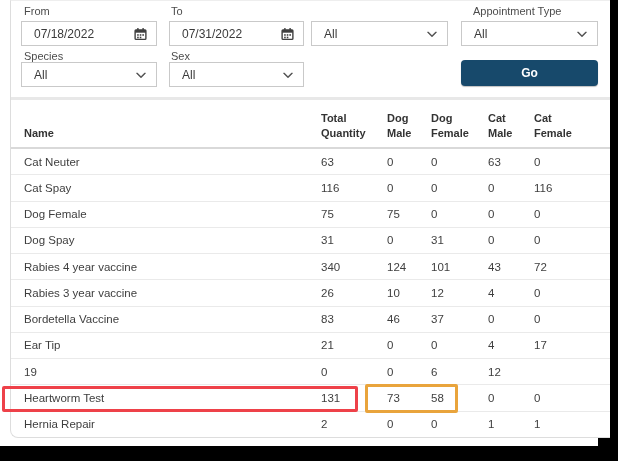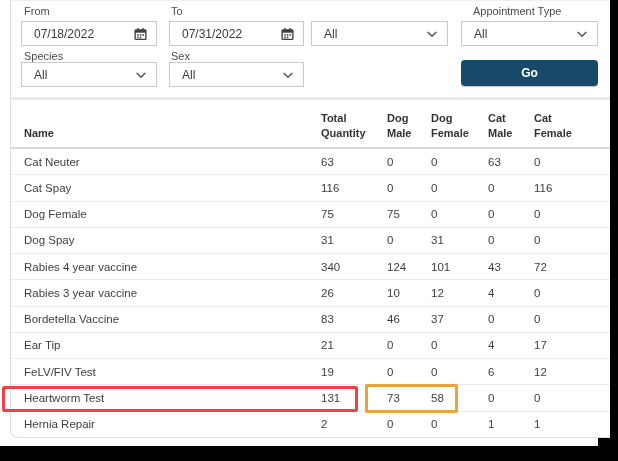--- a/index.html
+++ b/index.html
@@ -202,21 +202,20 @@
           </div>
           <div class="trow grid-cols">
             <div class="cell c0">Ear Tip</div>
             <div class="cell c1">21</div>
             <div class="cell c2">0</div>
             <div class="cell c3">0</div>
             <div class="cell c4">4</div>
             <div class="cell c5">17</div>
           </div>
           <div class="trow grid-cols">
-            <div class="cell c0">FeLV/FIV Test</div>
             <div class="cell c1">19</div>
             <div class="cell c2">0</div>
             <div class="cell c3">0</div>
             <div class="cell c4">6</div>
             <div class="cell c5">12</div>
           </div>
           <div class="trow grid-cols">
             <div class="cell c0">Heartworm Test</div>
             <div class="cell c1">131</div>
             <div class="cell c2">73</div>

